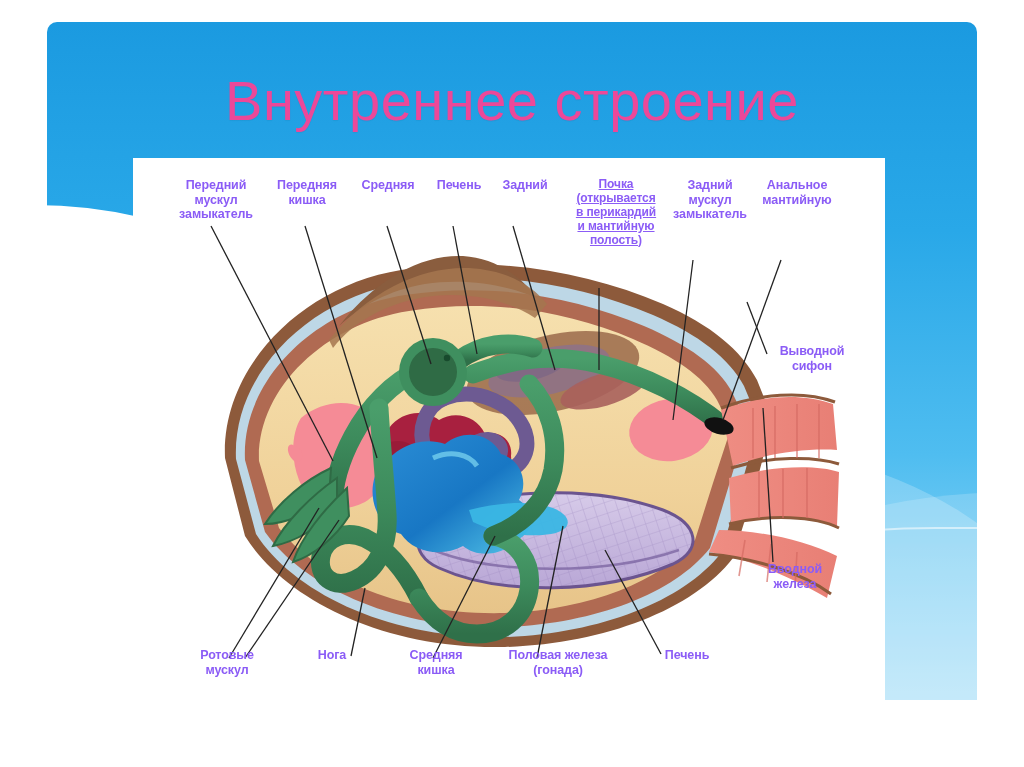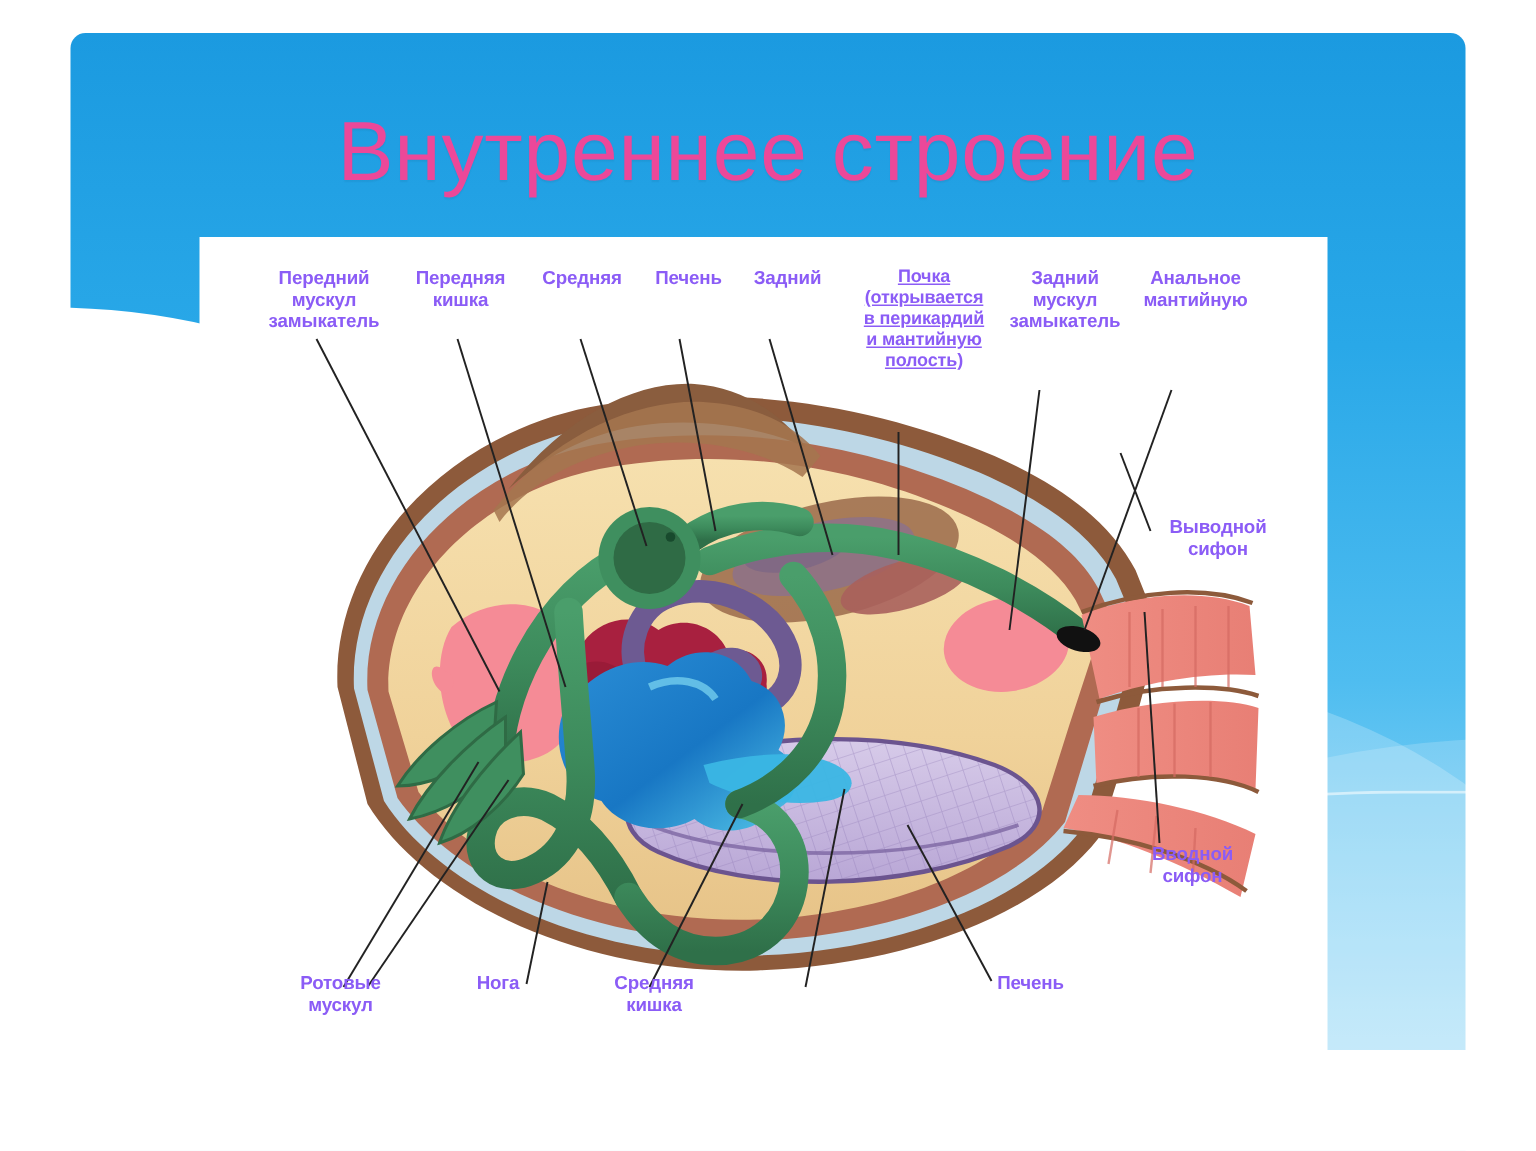--- a/index.html
+++ b/index.html
@@ -302,23 +302,25 @@
 полость)</div>
     <div class="lbl" style="left:531px;top:20px;width:92px;">Задний
 мускул
 замыкатель</div>
     <div class="lbl" style="left:621px;top:20px;width:86px;">Анальное
 мантийную</div>
 
     <div class="lbl" style="left:636px;top:147px;width:86px;margin-top:39px;">Выводной
 сифон</div>
     <div class="lbl" style="left:619px;top:404px;width:86px;">Вводной
-сифон</div>
+железа</div>
 
     <div class="lbl" style="left:53px;top:490px;width:82px;">Ротовые
 мускул</div>
     <div class="lbl" style="left:173px;top:490px;width:52px;">Нога</div>
     <div class="lbl" style="left:263px;top:490px;width:80px;">Средняя
 кишка</div>
+    <div class="lbl" style="left:363px;top:490px;width:124px;">Половая железа
+(гонада)</div>
     <div class="lbl" style="left:523px;top:490px;width:62px;">Печень</div>
 
   </div>
 </div>
 
 </body></html>

